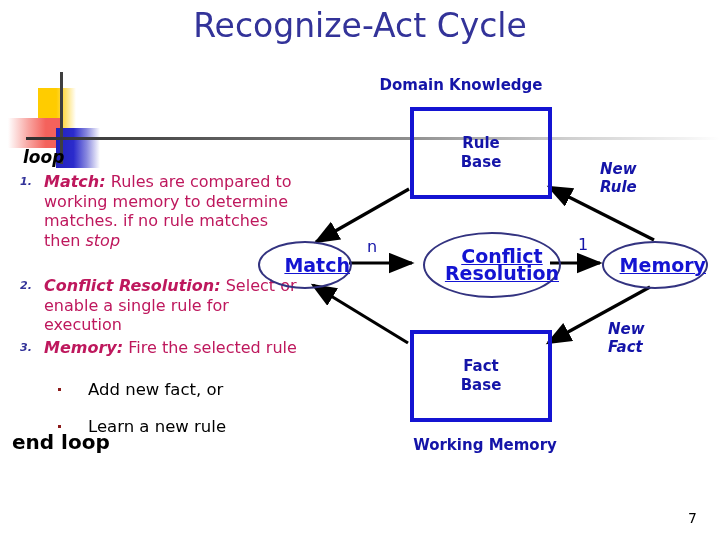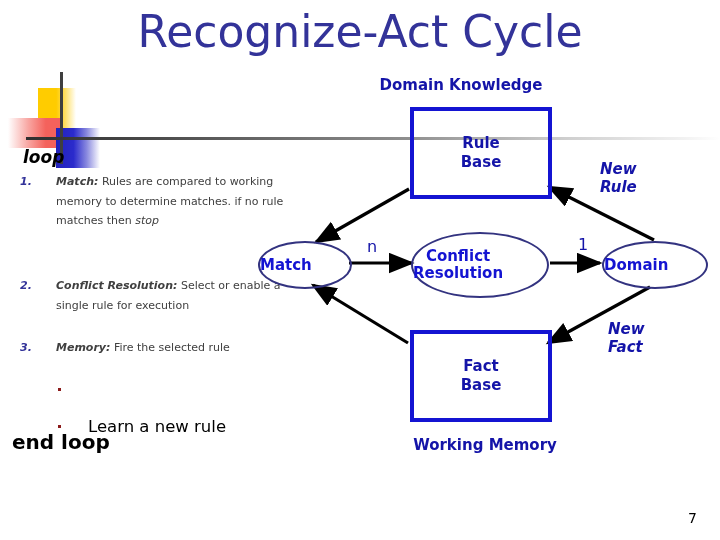--- a/index.html
+++ b/index.html
@@ -17,21 +17,21 @@
   }
 
   
   #slide-title {
     position: absolute;
     left: 0;
     top: 6px;
     width: 720px;
     text-align: center;
     font-family: "DejaVu Sans", "Liberation Sans", sans-serif;
-    font-size: 44px;
+    font-size: 33px;
     font-weight: 400;
     color: #333399;
     letter-spacing: 0px;
     white-space: nowrap;
   }
 
   
   #deco { position:absolute; left:0; top:60px; width:300px; height:110px; }
   .sq { position: absolute; }
   #deco-yellow {
@@ -90,24 +90,24 @@
     position: absolute;
     left: 4px;
     top: 3px;
     font-size: 11px;
     font-weight: bold;
     font-style: italic;
     color: #333399;
     width: 16px;
   }
   .num-body {
-    margin-left: 40px;
-    font-size: 11px;
+    margin-left: 28px;
+    font-size: 16px;
     line-height: 19.5px;
-    color: #404040;
+    color: #be185d;
   }
   .strongi {
     font-weight: bold;
     font-style: italic;
   }
   .ital { font-style: italic; }
 
   .subbullet {
     position: absolute;
     left: 44px;
@@ -179,29 +179,30 @@
   #fact-base-box { left: 410px; top: 330px; width: 134px; height: 84px; }
 
   
   .dell {
     position: absolute;
     border: 2.5px solid #333380;
     border-radius: 50%;
     background: transparent;
     display: flex;
     align-items: center;
-    justify-content: flex-start;
+    justify-content: flex-end;
     color: #1414D2;
     font-weight: bold;
-    font-size: 15px;
+    font-size: 19px;
     line-height: 17px;
     text-align: center;
+    text-decoration: underline;
   }
   #match-node    { left: 258px; top: 241px; width: 90px; height: 44px; }
-  #conflict-node { left: 411px; top: 232px; width: 134px; height: 62px; }
+  #conflict-node { left: 423px; top: 232px; width: 134px; height: 62px; }
   #execute-node  { left: 602px; top: 241px; width: 102px; height: 44px; }
 
   
   #page-number {
     position: absolute;
     right: 23px;
     bottom: 14px;
     font-size: 14px;
     color: #000000;
     font-family: "DejaVu Sans", "Liberation Sans", sans-serif;
@@ -240,20 +241,21 @@
 
   <div class="numbered" style="top:190px;">
     <span class="num">3.</span>
     <div class="num-body">
       <span class="strongi">Memory:</span><span> Fire the selected rule</span>
     </div>
   </div>
 
   <div class="subbullet" style="top:232px;">
     <span class="subdot"></span>
+    <div class="sub-body">Add new fact, or</div>
   </div>
 
   <div class="subbullet" style="top:256px;margin-top:13px;">
     <span class="subdot"></span>
     <div class="sub-body">Learn a new rule</div>
   </div>
 
 </div>
 <div id="end-loop">end loop</div>
 
@@ -313,16 +315,16 @@
 </div>
 
 <div class="dell" id="conflict-node">
   <div>
     <span>Conflict</span><br>
     <span>Resolution</span>
   </div>
 </div>
 
 <div class="dell" id="execute-node">
-  <span>Domain</span>
+  <span>Memory</span>
 </div>
 
 <div id="page-number">7</div>
 
 </body></html>

